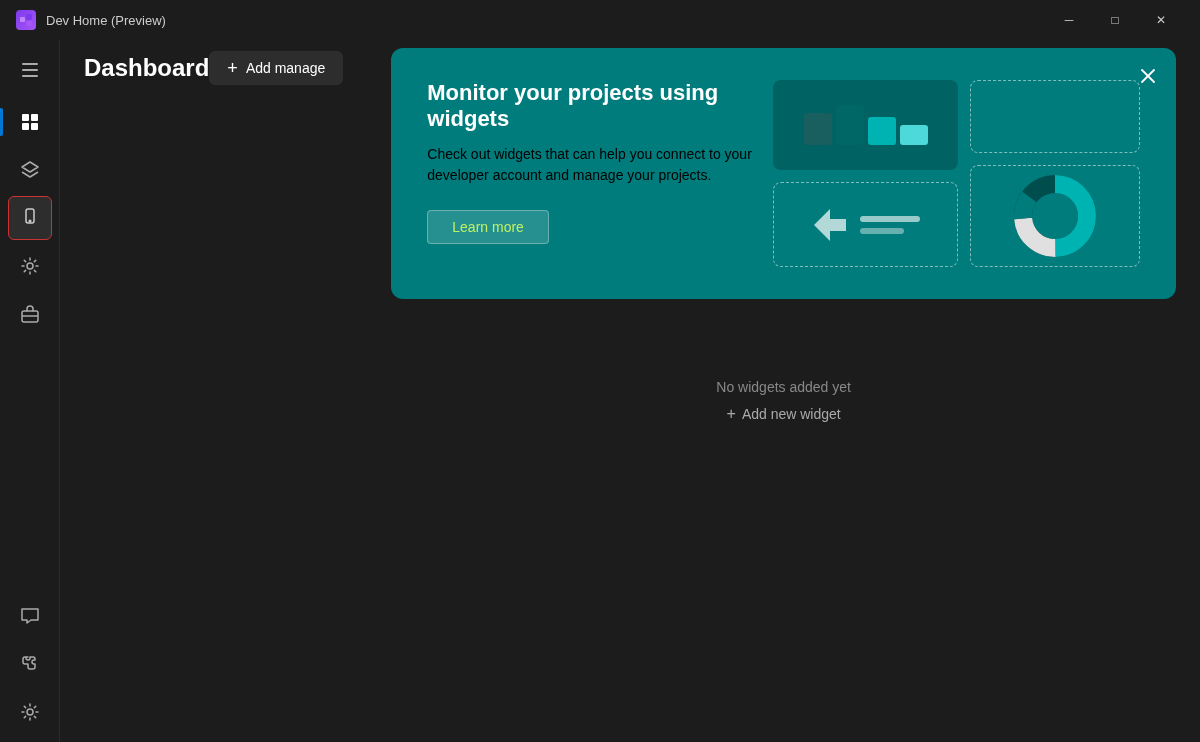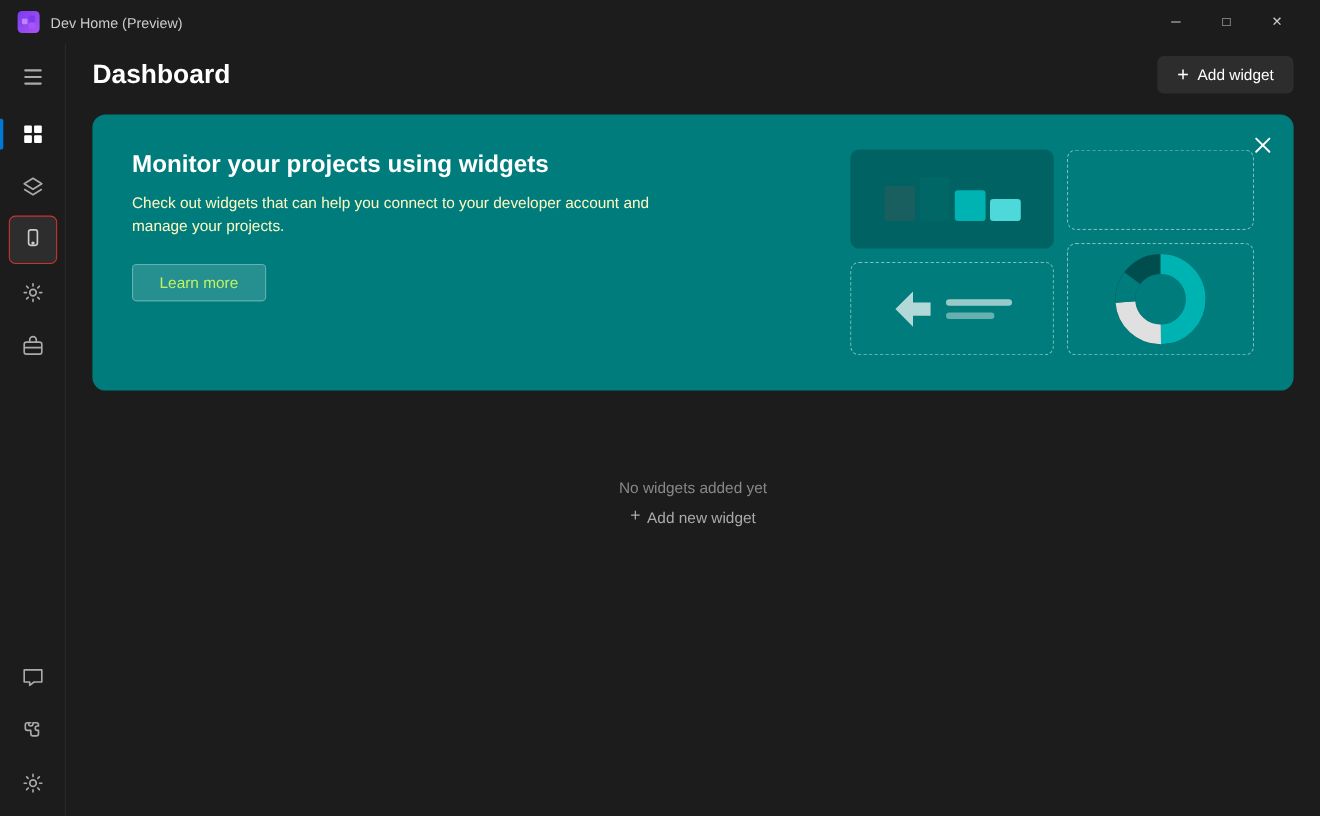--- a/index.html
+++ b/index.html
@@ -125,21 +125,20 @@
     .icon-svg {
       width: 20px;
       height: 20px;
     }
 
     
     .content {
       flex: 1;
       background: #1c1c1c;
       display: flex;
-      flex-direction: column;
       overflow: hidden;
     }
 
     
     .content-header {
       height: 56px;
       display: flex;
       align-items: center;
       justify-content: space-between;
       padding: 0 24px;
@@ -191,21 +190,21 @@
 
     .banner-title {
       font-size: 22px;
       font-weight: 700;
       color: #ffffff;
       margin-bottom: 12px;
     }
 
     .banner-desc {
       font-size: 14px;
-      color: #fef9c3;
+      color: #000000;
       line-height: 1.5;
       margin-bottom: 24px;
     }
 
     .learn-more-btn {
       background: rgba(255,255,255,0.15);
       border: 1px solid rgba(255,255,255,0.3);
       color: #bef264;
       padding: 8px 24px;
       border-radius: 4px;
@@ -411,21 +410,21 @@
       </svg>
     </div>
   </nav>
 
   <div class="content">
 
     <div class="content-header">
       <h1 class="page-title">Dashboard</h1>
       <button class="add-widget-btn">
         <span style="font-size:18px; line-height:1;">+</span>
-        <span>Add widget</span>
+        <span>Add manage</span>
       </button>
     </div>
 
     <div class="content-main">
 
       <div class="banner">
 
         <button class="banner-close">
           <svg width="16" height="16" viewBox="0 0 16 16" fill="none">
             <line x1="2" y1="2" x2="14" y2="14" stroke="white" stroke-width="1.8" stroke-linecap="round"></line>

